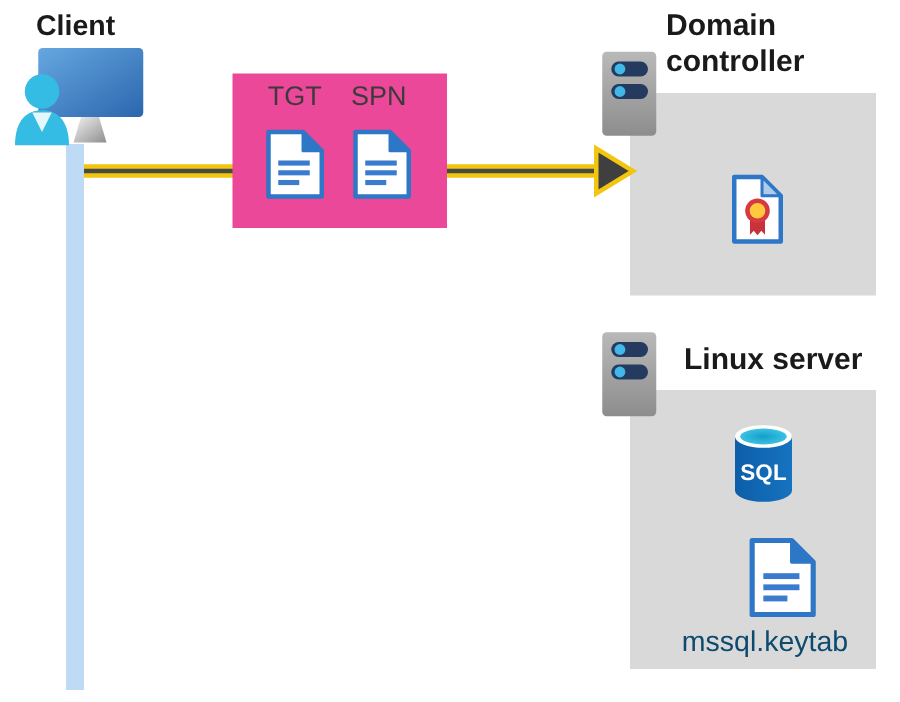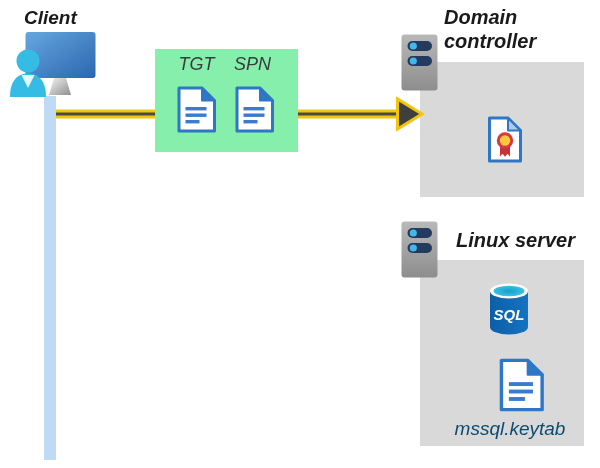--- a/index.html
+++ b/index.html
@@ -1,37 +1,36 @@
 <!DOCTYPE html>
 <html><head>
 <meta charset="utf-8">
 <style>
   html,body{margin:0;padding:0;background:#ffffff;}
   #stage{
     position:relative;width:584px;height:468px;overflow:hidden;
     background:#ffffff;
     font-family:"Liberation Sans", sans-serif;
-    font-style:italic;
   }
   .abs{position:absolute;}
   .title{
     font-weight:bold;color:#1a1a1a;font-size:20px;line-height:24px;
     letter-spacing:0;
   }
   #client-label{left:24px;top:6px;font-size:19px;}
   #dc-label{left:444px;top:5px;width:125px;}
   #linux-label{left:456px;top:228px;width:144px;white-space:nowrap;}
   #client-line{
     left:44px;top:96px;width:12px;height:364px;
     background:#bfdaf4;z-index:0;
   }
   #arrow-svg{left:0;top:0;z-index:2;pointer-events:none;}
   #ticket-box{
     left:155px;top:49px;width:143px;height:103px;
-    background:#86efac;z-index:3;
+    background:#ec4899;z-index:3;
   }
   .ticket-label{
     position:absolute;top:5px;width:41px;text-align:center;
     font-size:18px;color:#3b3b3b;
   }
   #tgt-label{left:21px;}
   #spn-label{left:77px;}
   .doc-in-box{position:absolute;top:37px;}
   #tgt-doc{left:21px;}
   #spn-doc{left:79px;}

